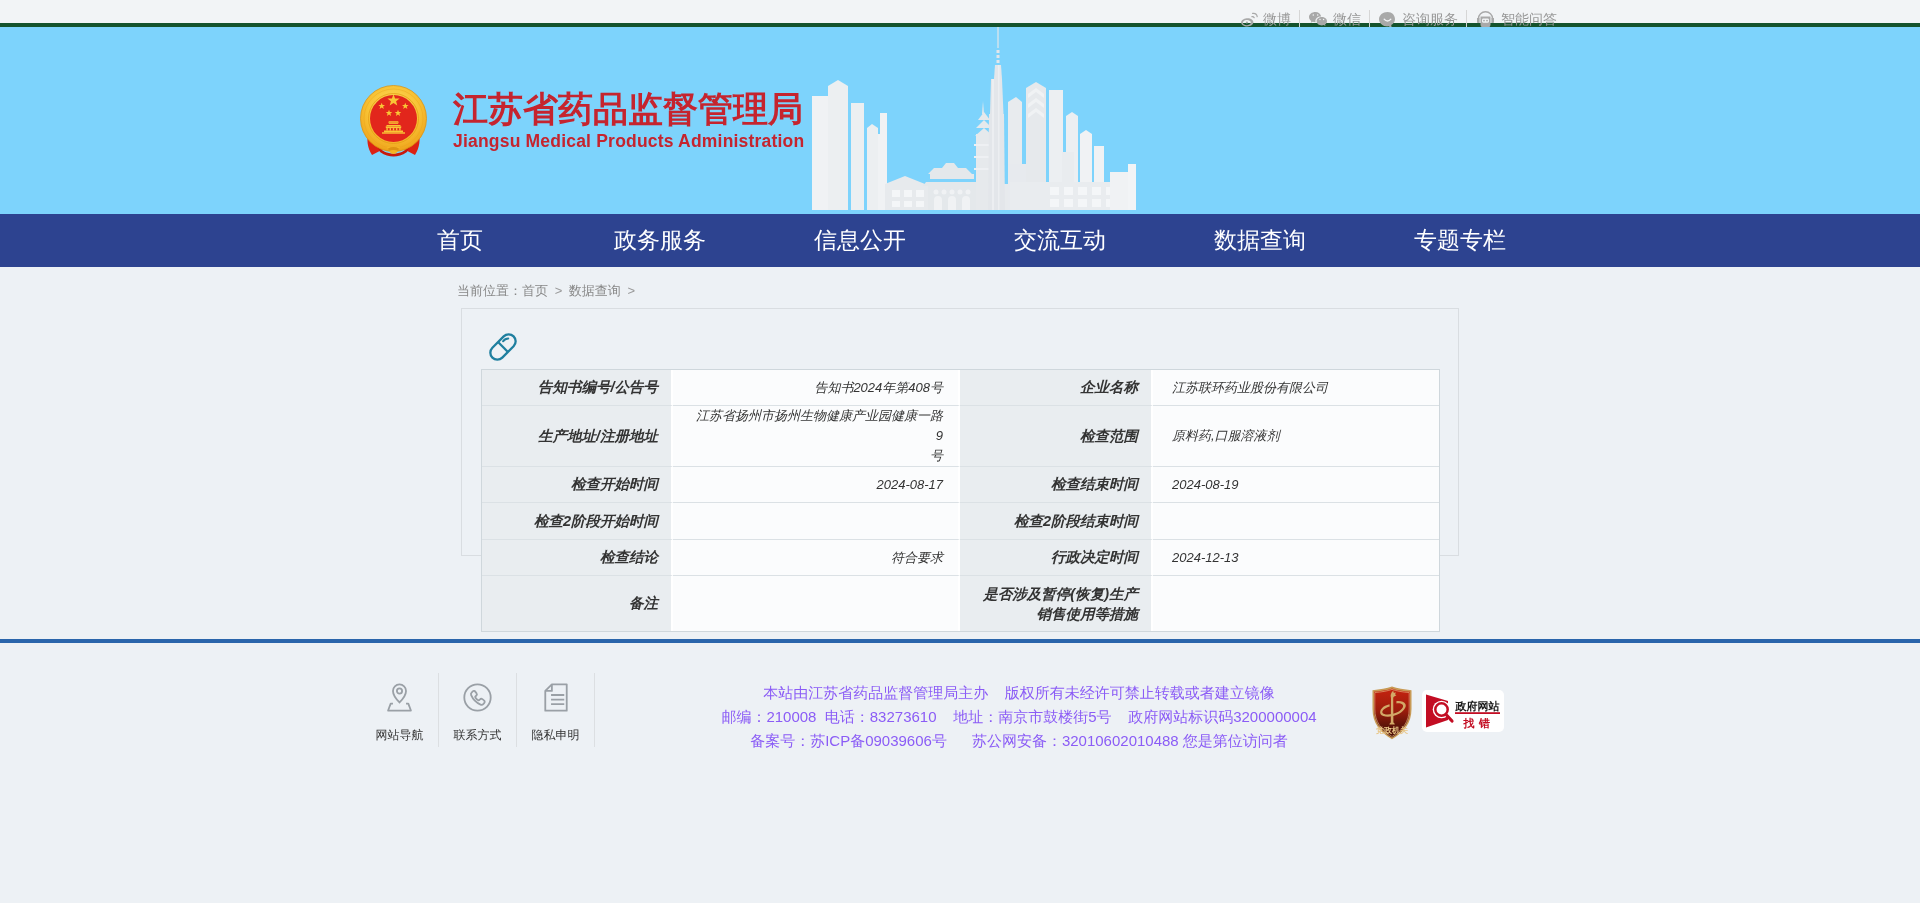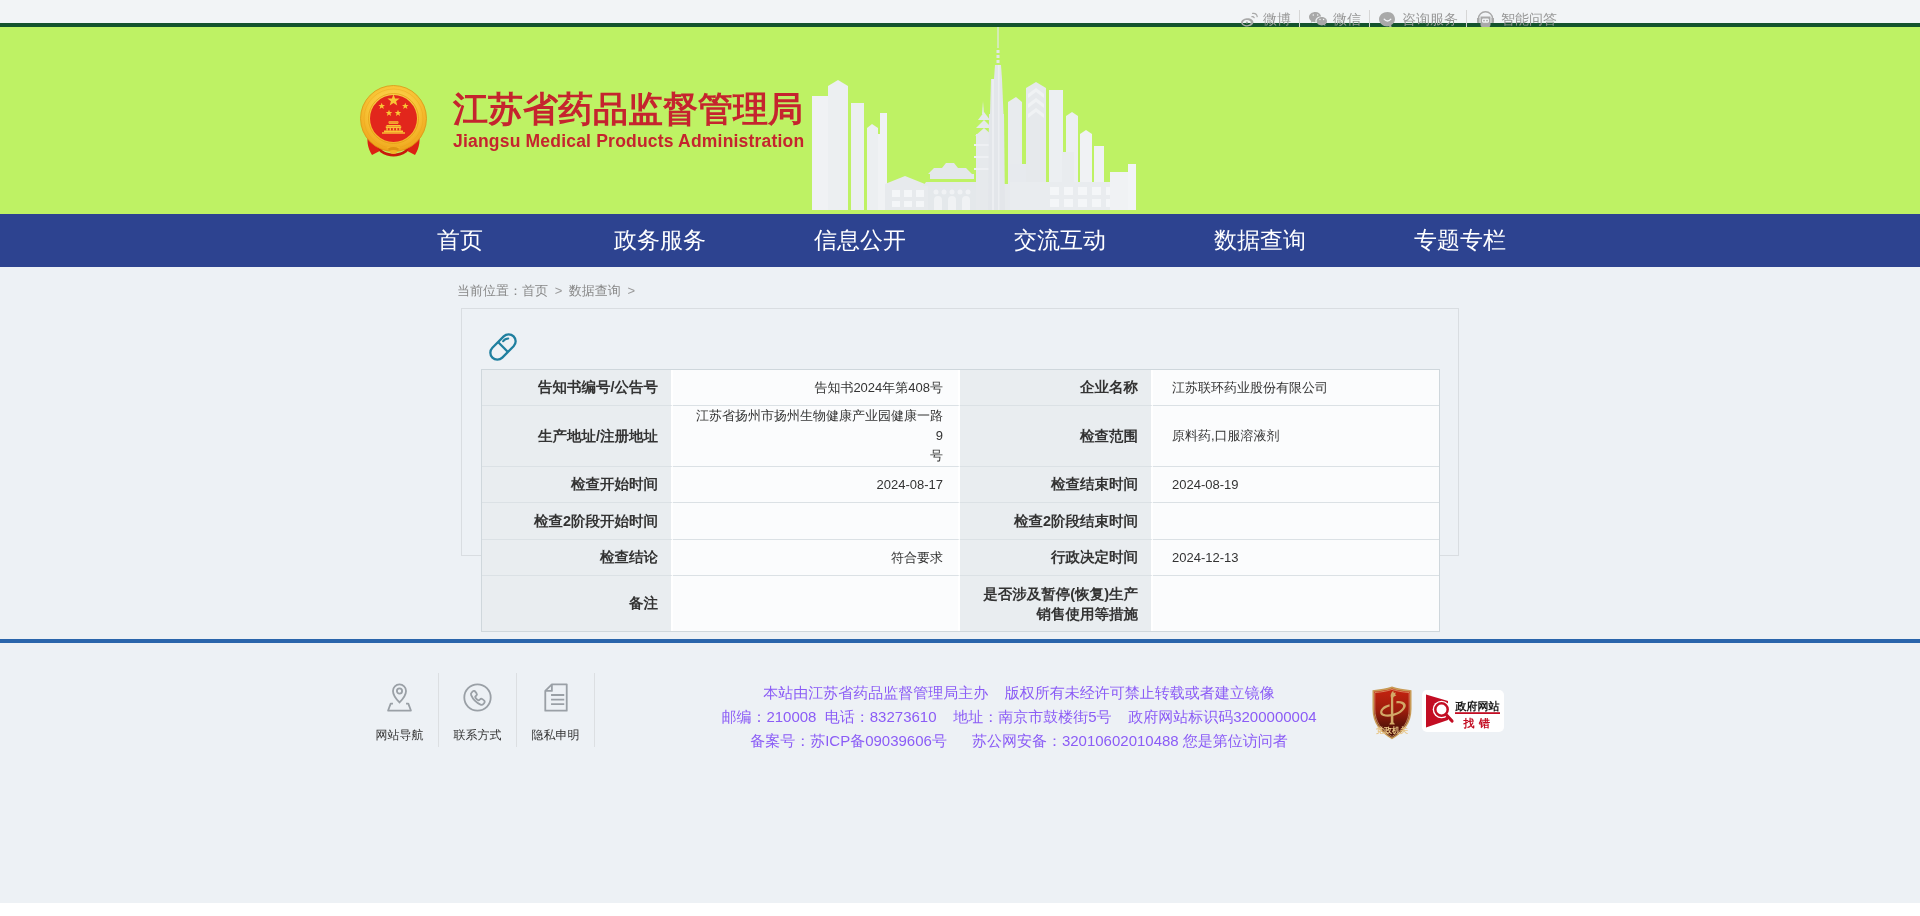--- a/index.html
+++ b/index.html
@@ -5,36 +5,36 @@
 <style>
 * { margin:0; padding:0; box-sizing:border-box; }
 html,body { width:1920px; height:916px; font-family:"Liberation Sans",sans-serif; background:#fff; overflow:hidden; }
 
 .topbar { height:27px; background:#f2f4f6; border-bottom:4px solid #14532d;padding-left:18px; }
 .topbar-inner { width:1200px; margin:0 auto; height:39px; display:flex; justify-content:flex-end; align-items:center; padding-right:12px; }
 .tb-item { display:flex; align-items:center; color:#999; font-size:14px; }
 .tb-item svg { margin-right:5px; }
 .tb-sep { width:1px; height:19px; background:#d6d6d6; margin:0 8px; }
 
-.header { height:187px; background:#bef264; position:relative; overflow:hidden; }
+.header { height:187px; background:#7dd3fc; position:relative; overflow:hidden; }
 .header-inner { width:1200px; margin:0 auto; position:relative; height:100%; }
 .emblem { position:absolute; left:-3px; top:57px; }
 .titles { position:absolute; left:93px; top:64px; }
 .title-cn { color:#c5242e; font-size:35px; font-weight:bold; line-height:1; white-space:nowrap; }
 .title-en { color:#c5242e; font-size:17.5px; font-weight:bold; margin-top:5px; letter-spacing:0.2px; white-space:nowrap; }
 .skyline { position:absolute; left:450px; bottom:0; }
 
 .nav { height:53px; background:#2d4390; }
 .nav ul { width:1200px; margin:0 auto; list-style:none; display:flex; }
 .nav li { width:200px; text-align:center; line-height:53px; font-size:23px; color:#fff; }
 
 .main { height:372px; background:#edf1f5; position:relative; }
 .crumb { position:absolute; left:50%; margin-left:-503px; top:15px; font-size:13px; color:#888; }
 .crumb .gt { color:#999; margin:0 3px; }
-.box { position:absolute; left:50%; margin-left:-499px; top:41px; width:998px; height:248px; border:1px solid #d9dde1; }
+.box { position:absolute; left:50%; margin-left:-499px; top:41px; width:998px; height:248px; border:1px solid #d9dde1;font-style:italic; }
 .capsule { position:absolute; left:24px; top:21px; }
 .tblwrap { position:absolute; left:19px; top:60px; width:959px; border:1px solid #cfd7dc; background:#fff; }
 .dtable { border-collapse:separate; border-spacing:0; width:100%; table-layout:fixed; }
 .dtable td { font-size:13px; color:#333; border-bottom:1px solid #dbe1e5; }
 .dtable tr:last-child td { border-bottom:none; }
 .dtable td.lb { background:#e9edf0; text-align:right; padding-right:13px; font-weight:bold; font-size:14.5px; border-right:2px solid #fff; }
 .dtable td.vl { background:#fbfcfd; text-align:right; padding-left:23px; padding-right:15px; border-right:2px solid #fff; }
 .dtable td.vl2 { background:#fbfcfd; text-align:left; padding-left:19px; padding-right:10px; }
 .r1 td { height:36px; }
 .r2 td { height:48px; }

